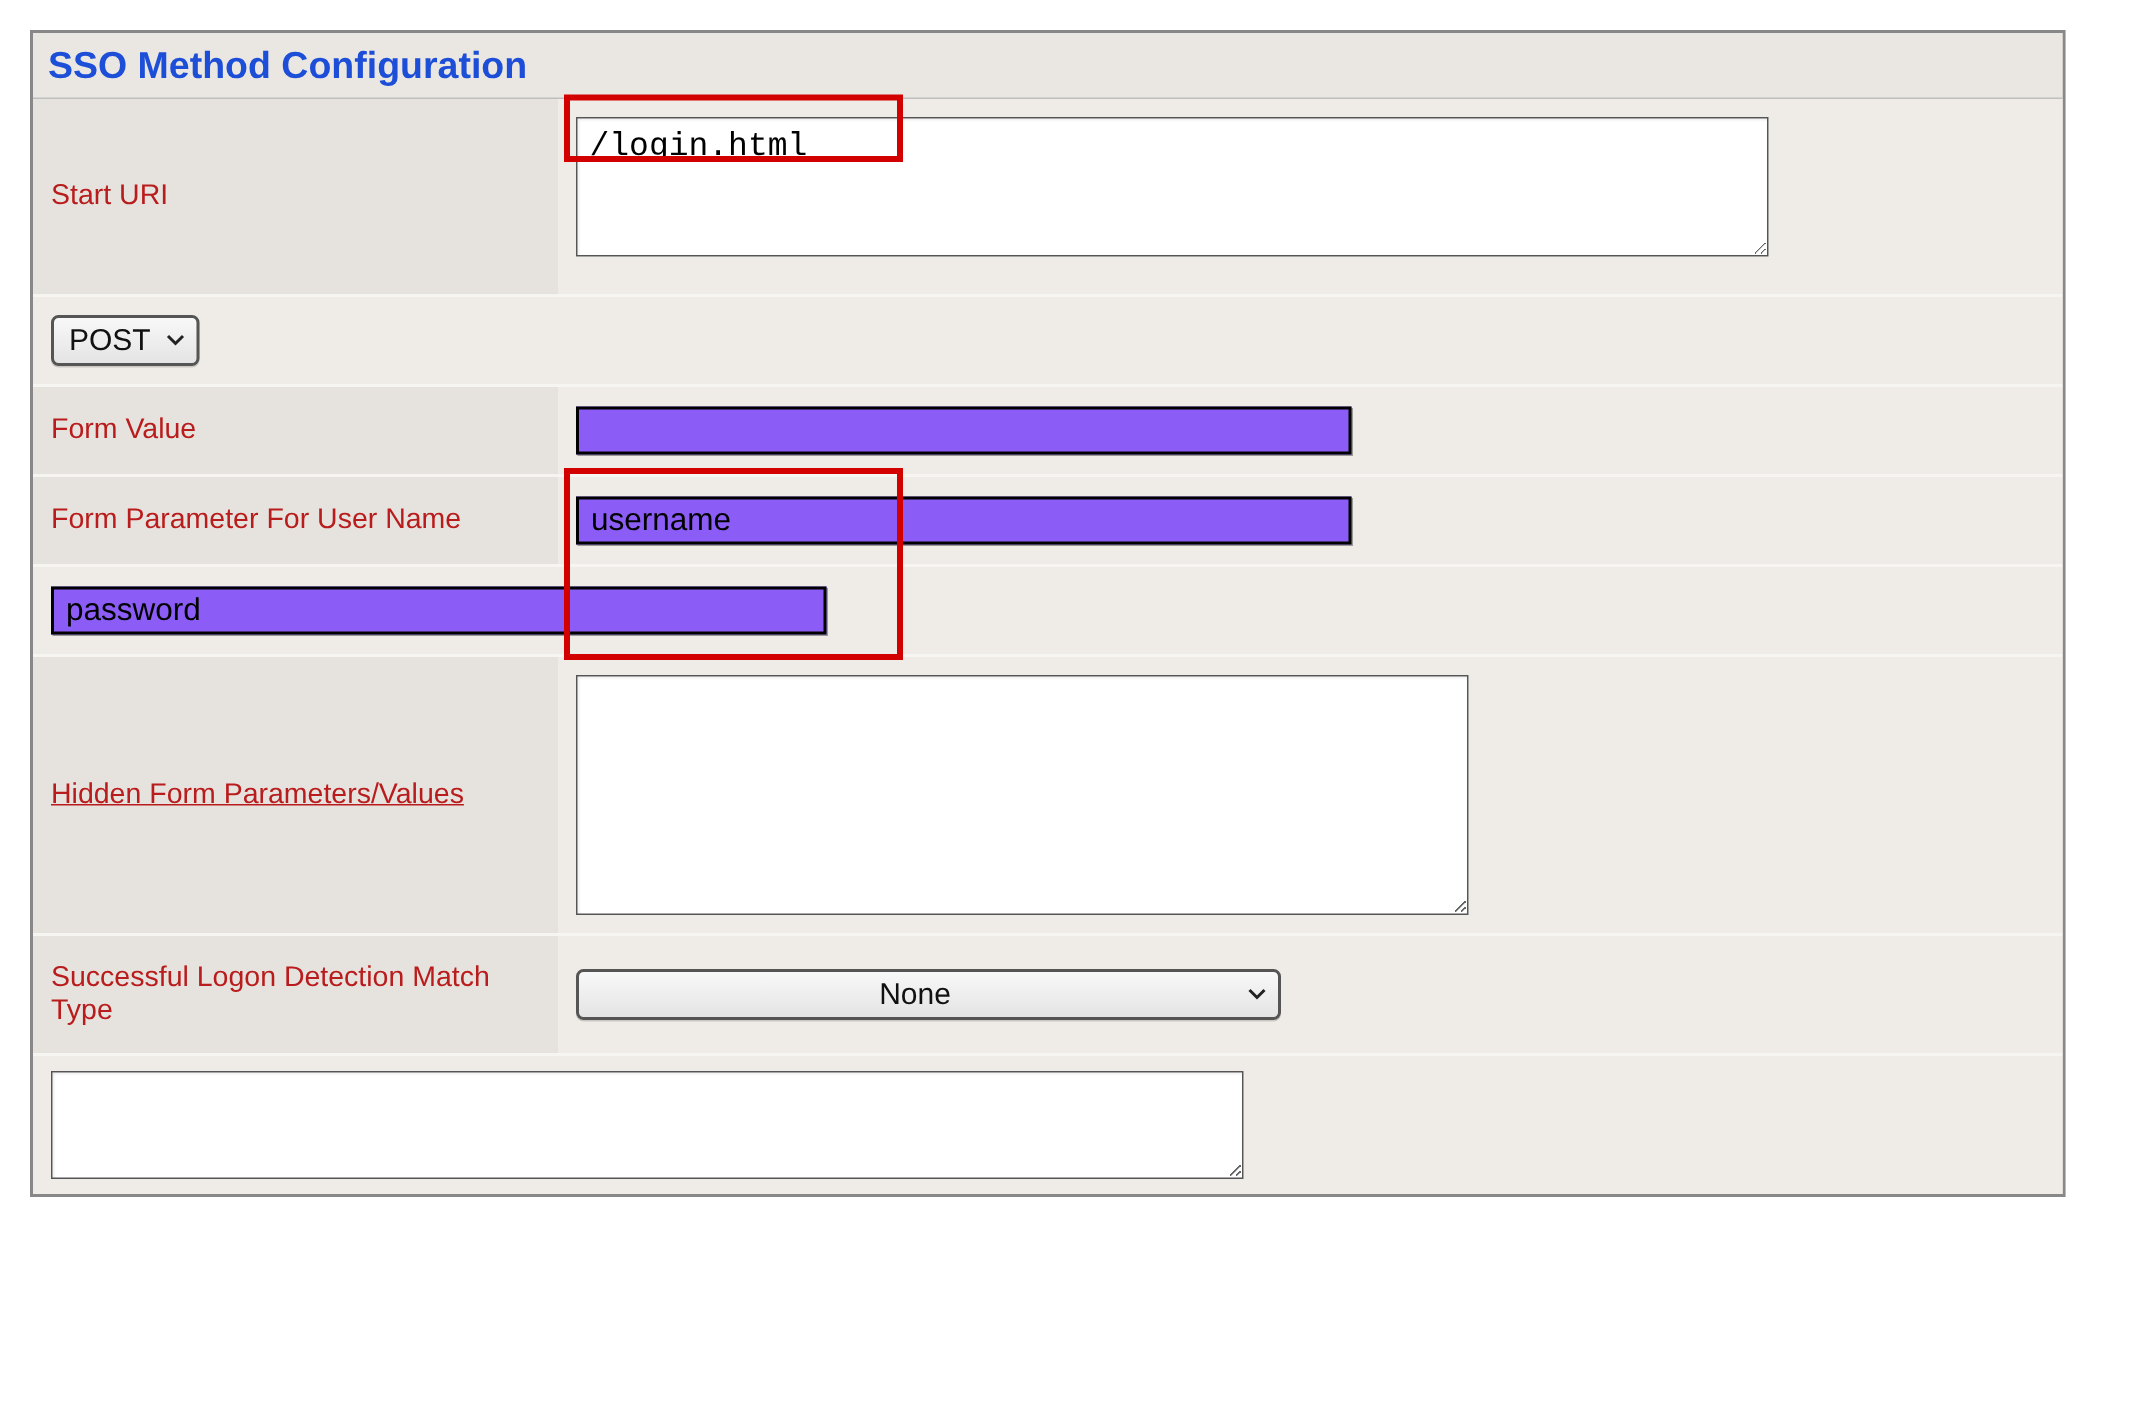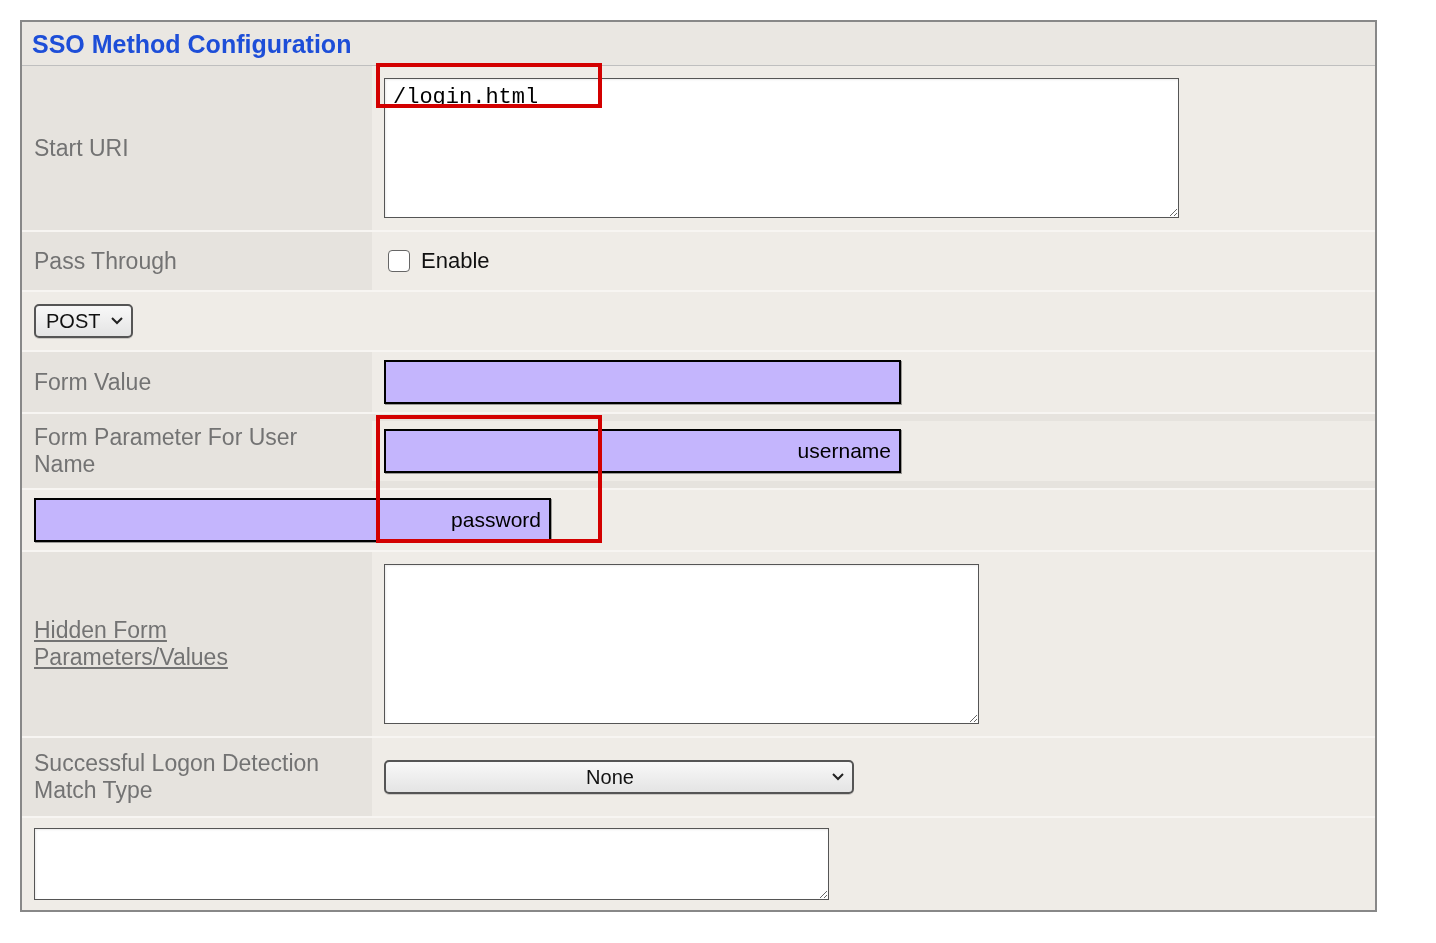--- a/index.html
+++ b/index.html
@@ -26,22 +26,22 @@
   .row {
     display: flex;
     align-items: center;
     border-bottom: 2px solid #f7f5f2;
     background: #e6e3de;
   }
   .row:last-child { border-bottom: none; }
   .label-cell {
     width: 350px;
     padding: 10px 12px;
-    font-size: 23px;
-    color: #737373;
+    font-size: 19px;
+    color: #b91c1c;
     display: flex;
     align-items: center;
     min-height: 58px;
   }
   .label-tall { min-height: 130px; }
   .label-tall2 { min-height: 180px; text-decoration: underline; }
   .label-mid  { min-height: 78px; }
   .value-cell {
     flex: 1 1 auto;
     padding: 8px 12px;
@@ -50,21 +50,21 @@
     align-items: center;
     min-height: 58px;
     position: relative;
   }
   .value-tall { min-height: 130px; align-items: flex-start; padding-top:12px; padding-bottom:12px;}
   .value-tall2{ min-height: 180px; align-items: flex-start; padding-top:12px; padding-bottom:12px;}
   .value-mid  { min-height: 78px; }
 
   textarea.big {
     width: 795px;
-    height: 140px;
+    height: 93px;
     border: 1px solid #555;
     font-family: "Courier New", monospace;
     font-size: 22px;
     padding: 6px 8px;
     resize: both;
     background: #fff;
     box-shadow: inset 1px 1px 2px rgba(0,0,0,.08);
   }
   textarea.medium {
     width: 595px;
@@ -84,27 +84,26 @@
     font-family: Arial, Helvetica, sans-serif;
     font-size: 20px;
     padding: 6px 8px;
     resize: both;
     background: #fff;
     box-shadow: inset 1px 1px 2px rgba(0,0,0,.08);
   }
 
   input.textbox {
     width: 517px;
-    height: 44px;
+    height: 32px;
     border: 2px solid #000;
     font-size: 21px;
     padding: 4px 8px;
-    background: #c4b5fd;
+    background: #8b5cf6;
     box-shadow: 1px 1px 0 rgba(0,0,0,.35);
-    text-align: right;
   }
 
   .checkbox-wrap {
     display: flex;
     align-items: center;
     gap: 8px;
     font-size: 22px;
     color: #111;
   }
   input.check {
@@ -159,29 +158,20 @@
   <div class="panel-header">SSO Method Configuration</div>
 
   <div class="row">
     <div class="label-cell label-tall">Start URI</div>
     <div class="value-cell value-tall" style="position:relative;">
       <textarea class="big" style="">/login.html</textarea>
       <div class="hl r1"></div>
     </div>
   </div>
 
-  <div class="row">
-    <div class="label-cell">Pass Through</div>
-    <div class="value-cell">
-      <label class="checkbox-wrap">
-        <input type="checkbox" class="check" style="">
-        <span>Enable</span>
-      </label>
-    </div>
-  </div>
 
   <div class="row">
     <div class="value-cell">
       <div class="select small">
         <span>POST</span>
         <span class="chev">
           <svg viewBox="0 0 12 8">
               <path d="M1 1l5 5 5-5" fill="none" stroke="#222" stroke-width="2"></path>
             </svg>
         </span>

